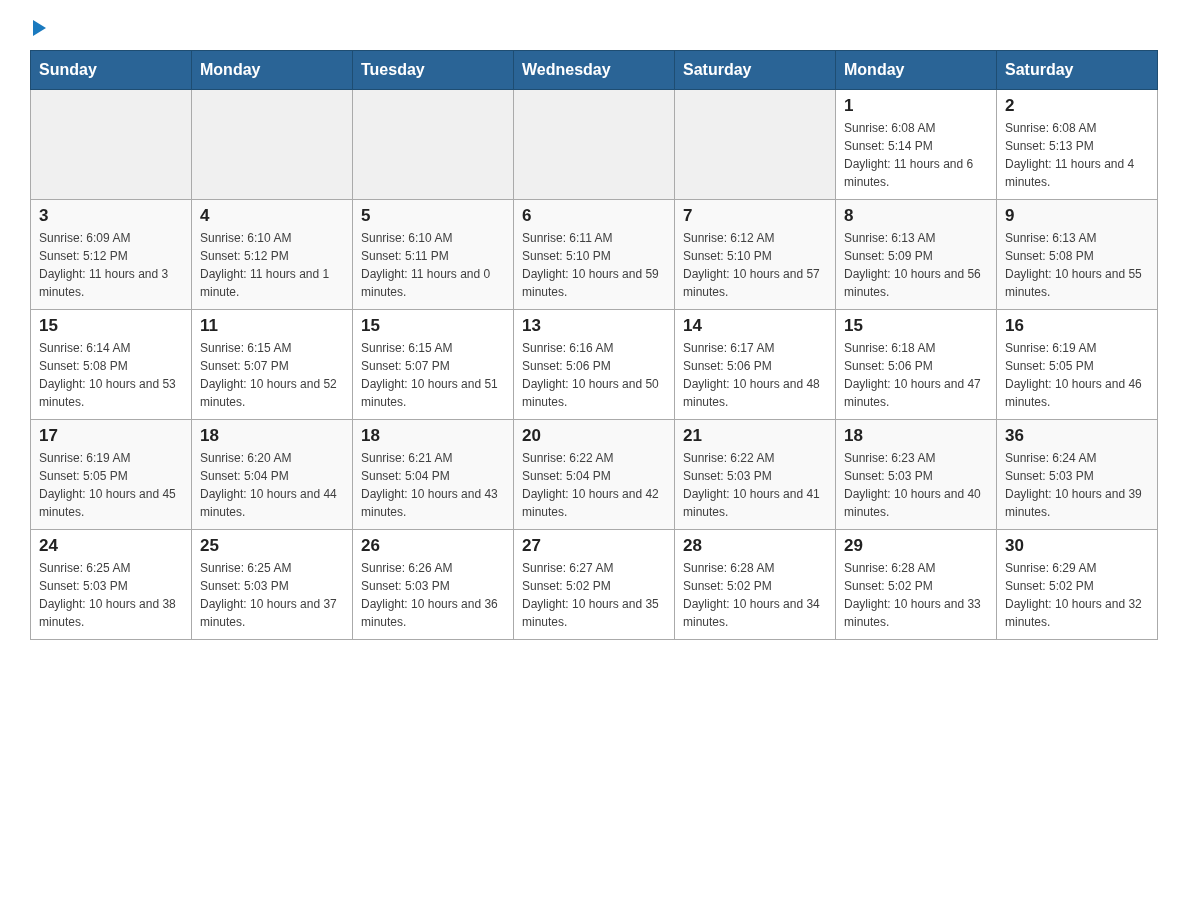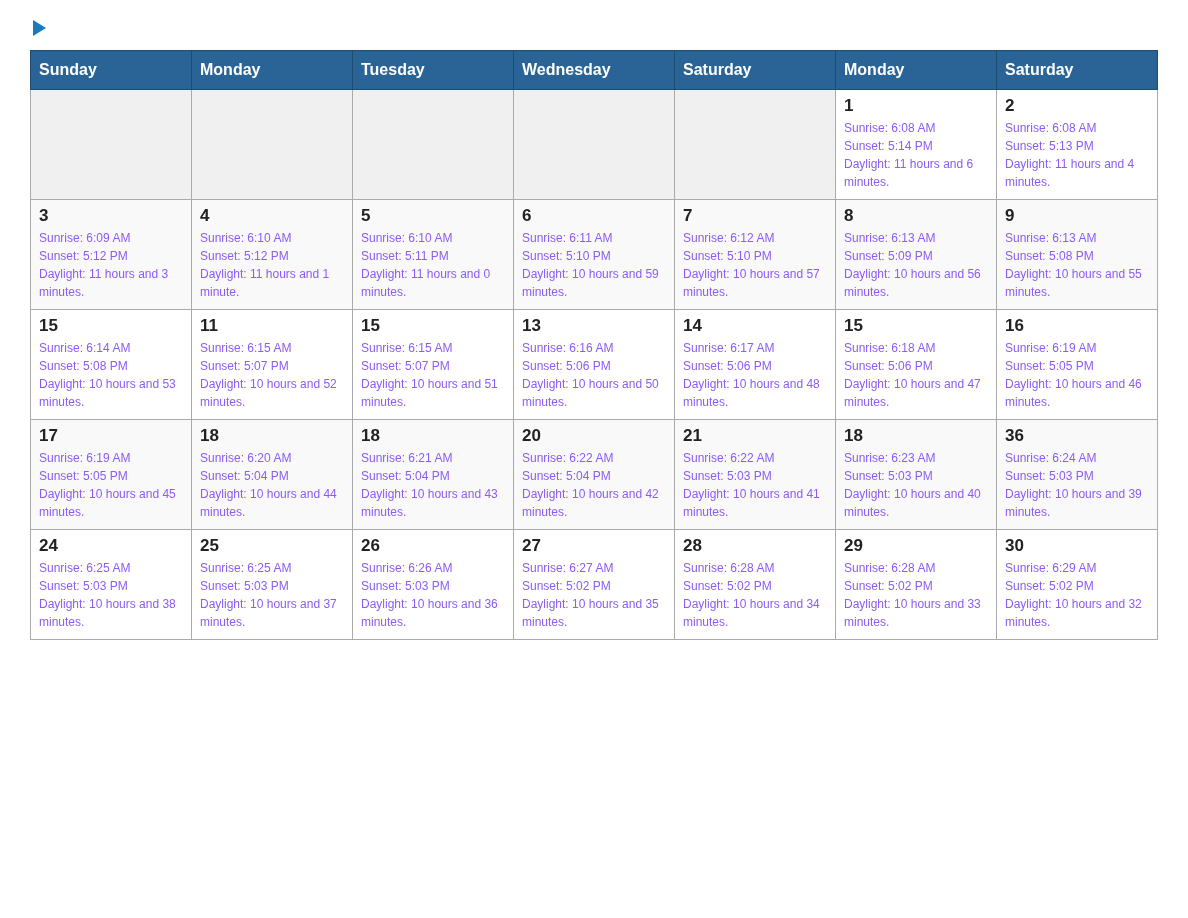--- a/index.html
+++ b/index.html
@@ -63,21 +63,21 @@
     }
     .day-number {
       font-size: 17px;
       font-weight: bold;
       color: #222;
       display: block;
       margin-bottom: 3px;
     }
     .day-info {
       font-size: 12px;
-      color: #8b5cf6;
+      color: #404040;
       line-height: 1.5;
     }
     .empty-cell {
       background: #f0f0f0 !important;
     }
     
     .logo-row1 {
       display: flex;
       align-items: center;
       font-size: 28px;

